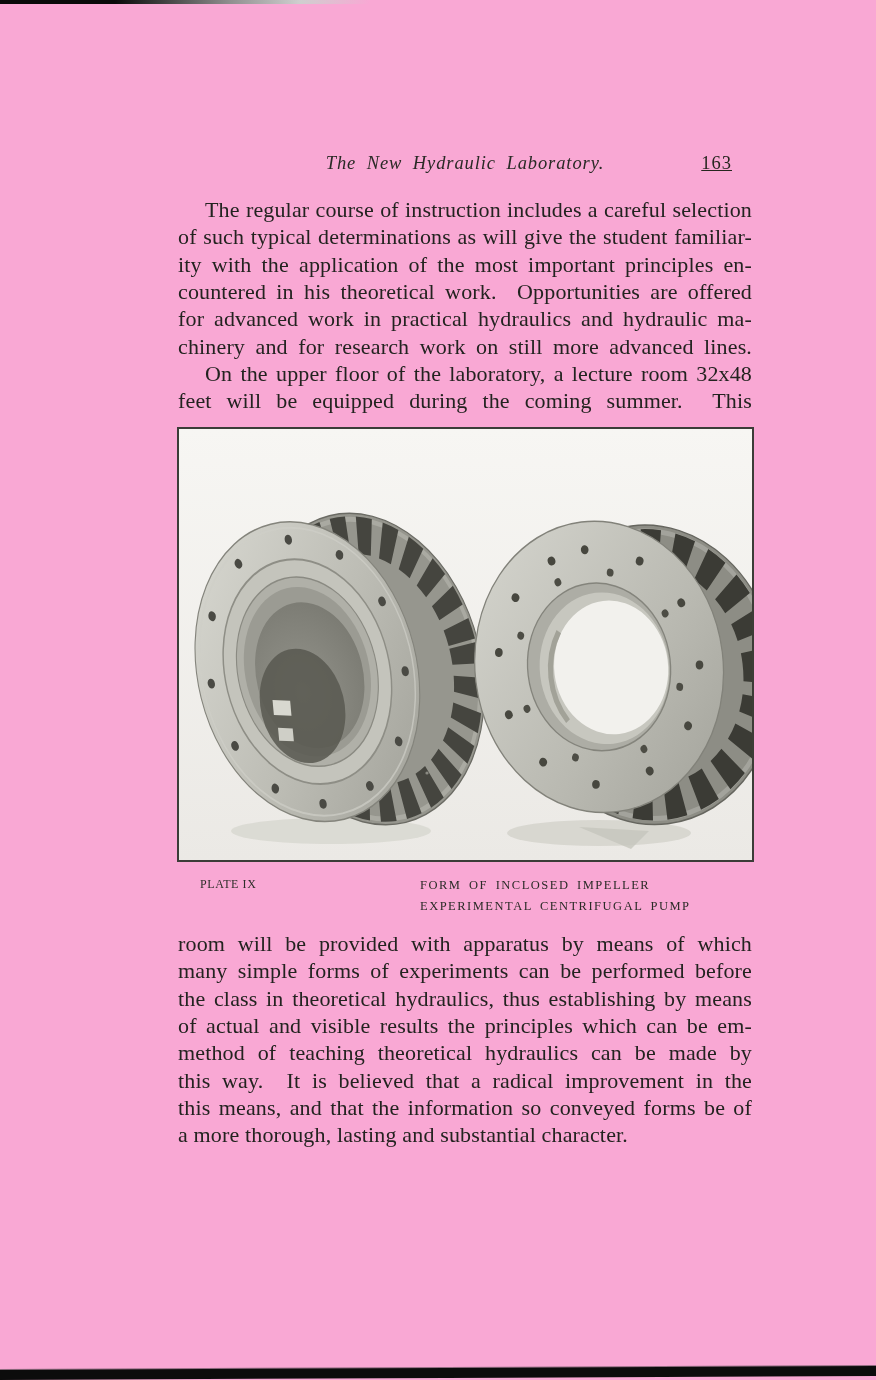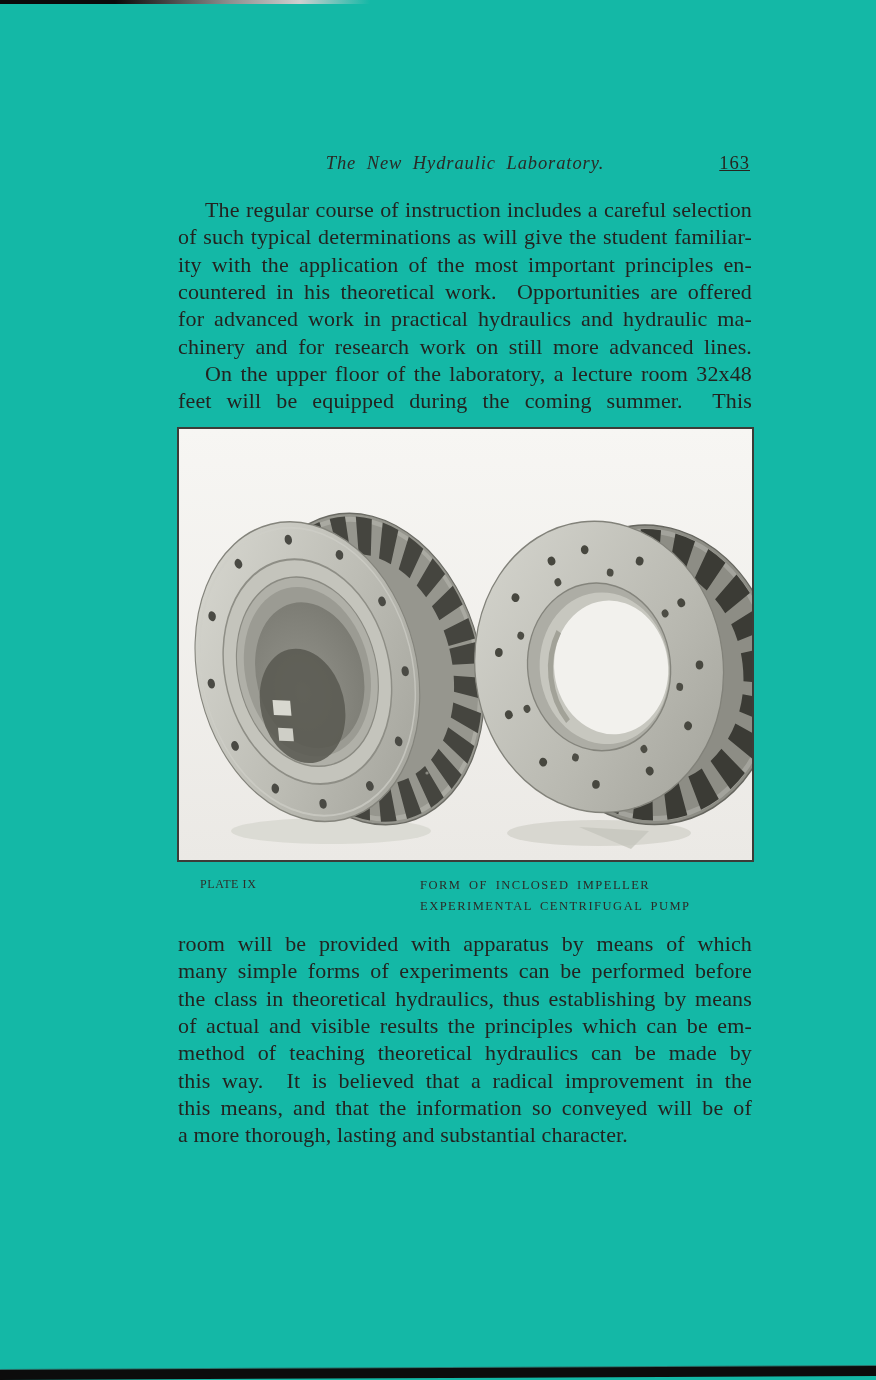--- a/index.html
+++ b/index.html
@@ -1,38 +1,38 @@
 <!DOCTYPE html>
 <html><head>
 <meta charset="utf-8">
 <style>
   html,body { margin:0; padding:0; background:#e8e8e8; }
   .page {
     position:relative; width:876px; height:1380px; margin:0 auto;
-    background:#14b8a6; overflow:hidden;
+    background:#f9a8d4; overflow:hidden;
     font-family:"Liberation Serif","DejaVu Serif",serif;
     color:#232320;
   }
   
   .scan-top {
     position:absolute; left:0; top:0; width:370px; height:4px;
     background:linear-gradient(to right,#0a0a0a 0,#0a0a0a 115px,#3c3c3c 160px,#8f8f8f 230px,#cfcfcf 300px,rgba(255,255,255,0) 370px);
   }
   .scan-bottom {
     position:absolute; left:-4px; bottom:0; width:884px; height:10px;
     background:#0c0c0c; transform:rotate(-0.26deg); transform-origin:left bottom;
     box-shadow:0 -1px 0 rgba(60,60,60,.55);
   }
   
   .header { position:absolute; left:178px; top:153px; width:574px; height:24px; }
   .title {
     position:absolute; left:0; top:0; width:100%; text-align:center;
     font-style:italic; font-size:18.5px; letter-spacing:.9px; word-spacing:5px; color:#2a2a26;
   }
-  .pagenum { position:absolute; right:2px; top:0; font-size:18.5px; letter-spacing:1px; color:#26261f;text-decoration:underline; }
+  .pagenum { position:absolute; right:20px; top:0; font-size:18.5px; letter-spacing:1px; color:#26261f;text-decoration:underline; }
   
   .textblock { position:absolute; left:178px; width:574px; }
   .tb1 { top:196px; }
   .tb2 { top:930px; }
   .line {
     height:27.35px; line-height:27.35px; font-size:22px; letter-spacing:.15px;
     text-align:justify; text-align-last:justify; white-space:pre-wrap; overflow:hidden;
   }
   .line.nojust { text-align-last:left; }
   .para[data-indent-first="true"] .line:first-child { text-indent:27px; }
@@ -193,20 +193,20 @@
   </div>
 
   <div class="textblock tb2">
     <div class="para">
         <div class="line">room will be provided with apparatus by means of which</div>
         <div class="line">many simple forms of experiments can be performed before</div>
         <div class="line">the class in theoretical hydraulics, thus establishing by means</div>
         <div class="line">of actual and visible results the principles which can be em-</div>
         <div class="line">method of teaching theoretical hydraulics can be made by</div>
         <div class="line">this way.  It is believed that a radical improvement in the</div>
-        <div class="line">this means, and that the information so conveyed will be of</div>
+        <div class="line">this means, and that the information so conveyed forms be of</div>
         <div class="line nojust">a more thorough, lasting and substantial character.</div>
       </div>
   </div>
 
   <div class="scan-bottom"></div>
 
 </div>
 
 </body></html>

